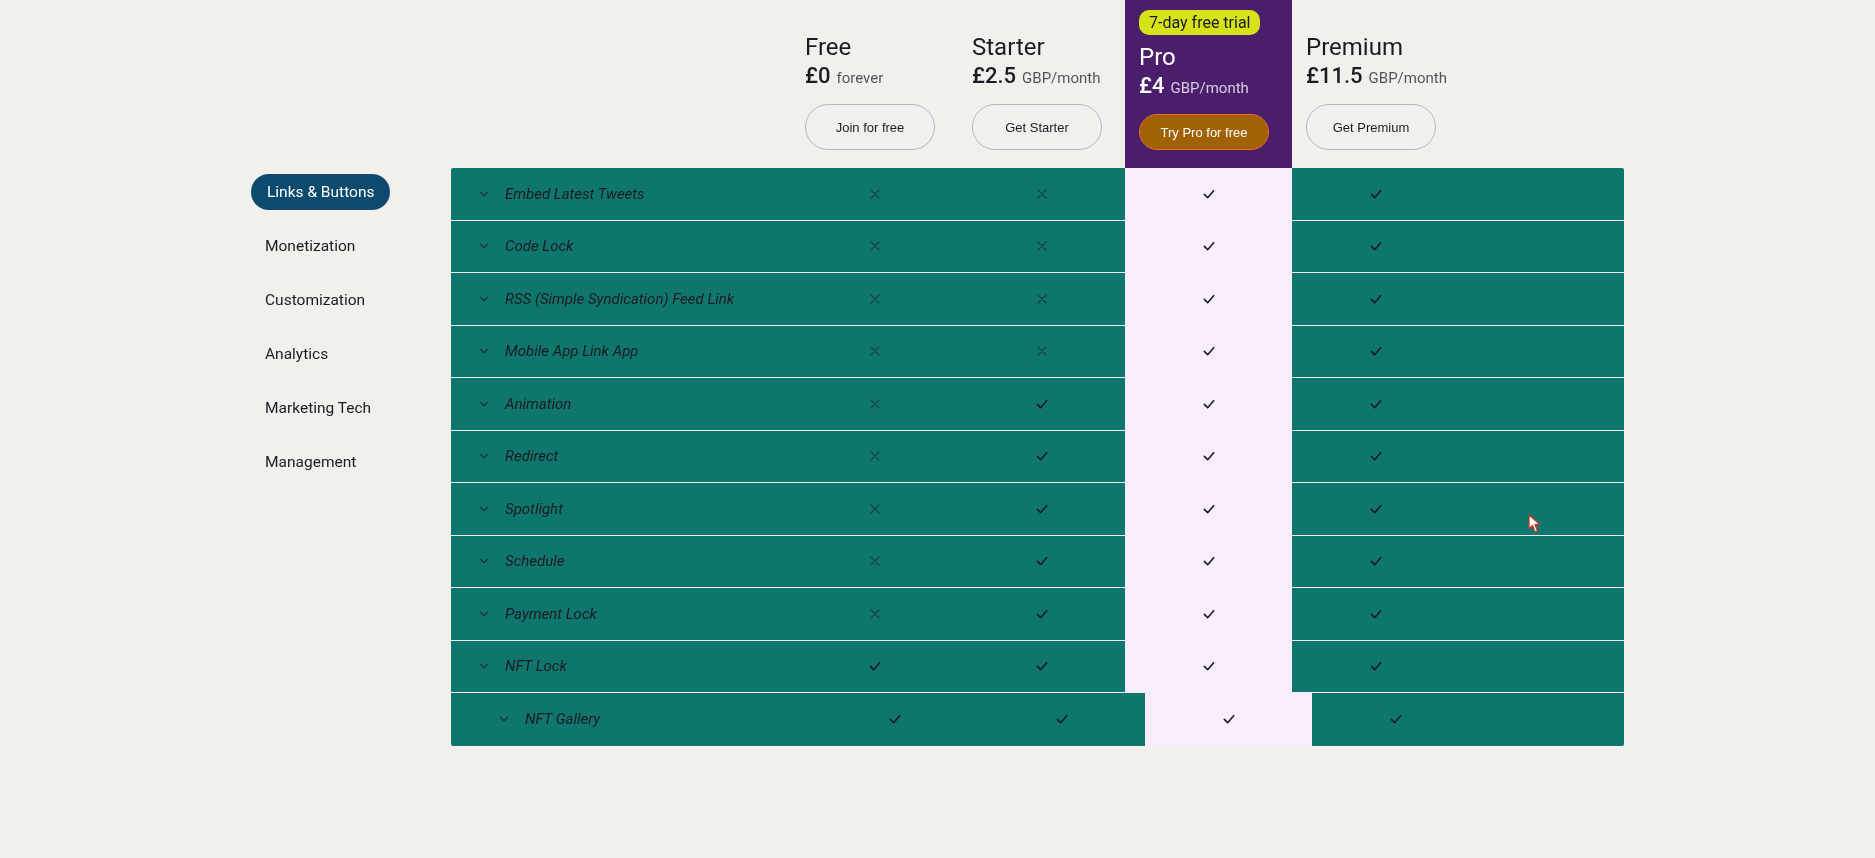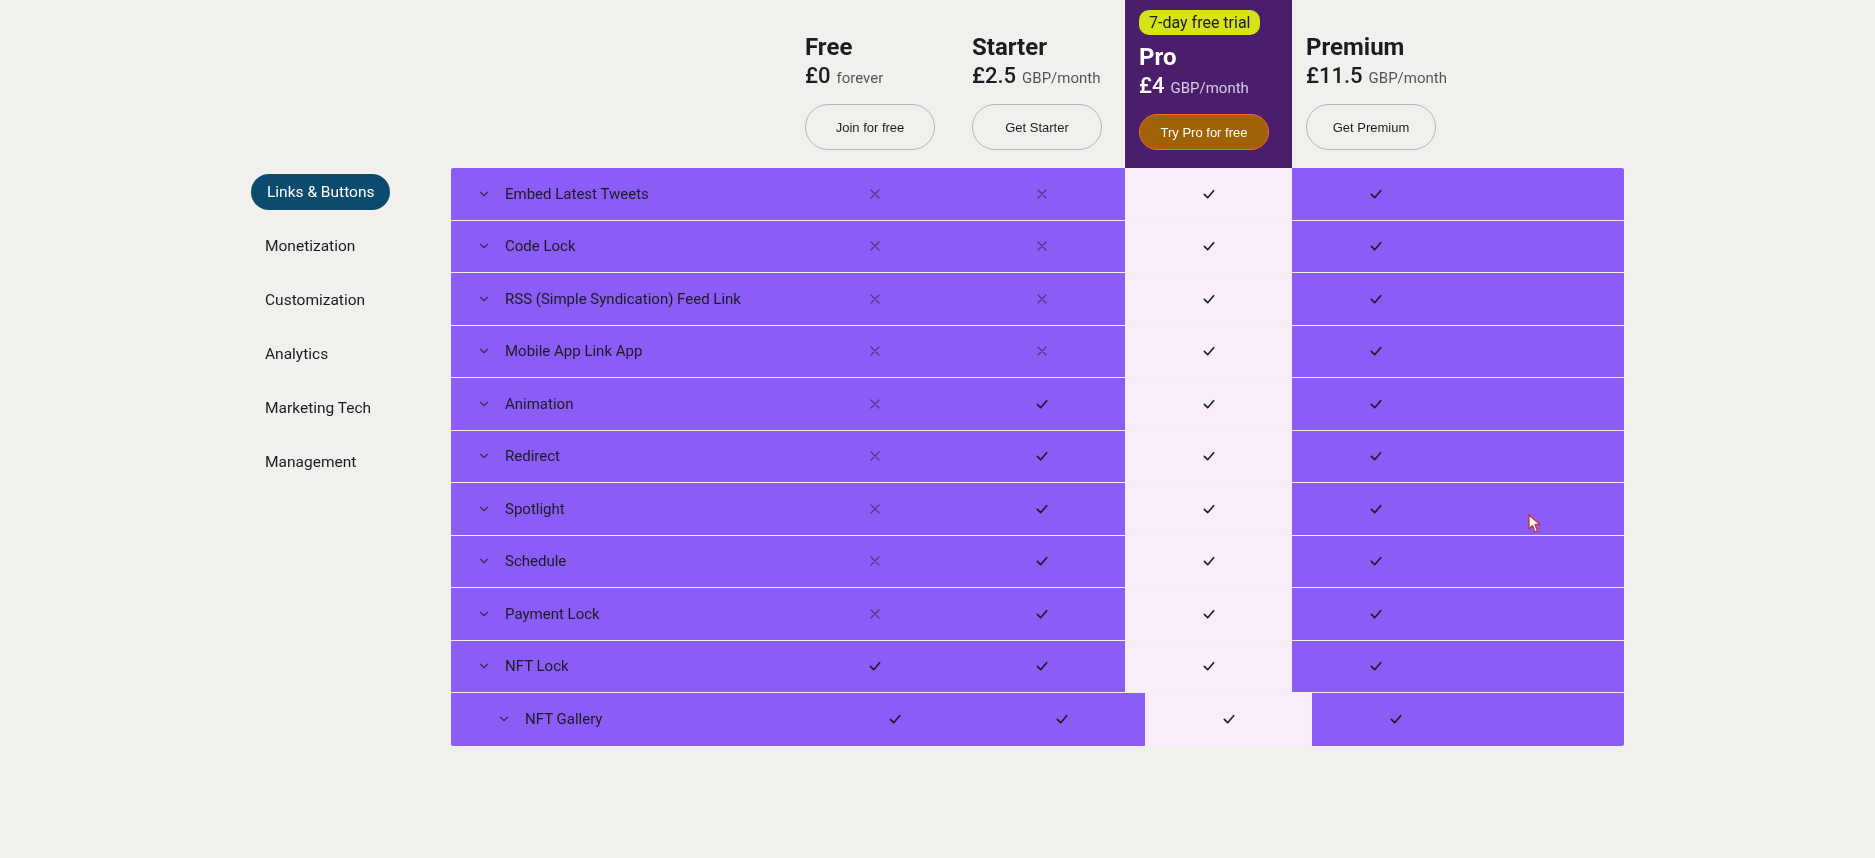--- a/index.html
+++ b/index.html
@@ -39,21 +39,21 @@
   .badge {
     display: inline-block;
     background: #d6e319;
     color: #1d1b22;
     font-size: 16px;
     padding: 3px 10px;
     border-radius: 10px;
     margin-bottom: 2px;
     align-self: flex-start;
   }
-  .plan-name { font-size: 24px; font-weight: 700; margin-top: 6px; }
+  .plan-name { font-size: 24px; font-weight: 400; margin-top: 6px; }
   .plan-col:not(.highlight) .plan-name { margin-top: 23px; }
   .plan-price-row { display: flex; align-items: baseline; gap: 6px; margin-top: 2px; }
   .plan-price { font-size: 22px; font-weight: 500; }
   .plan-unit { font-size: 15px; opacity: .75; }
   .plan-col.highlight .plan-unit { color: #e8ddf0; opacity: .9; }
 
   .plan-cta {
     margin-top: 16px;
     height: 50px;
     border-radius: 26px;
@@ -92,22 +92,23 @@
     color: #1d1b22;
   }
   .sidebar-item.active {
     background: #0c4a6e;
     color: #fff;
   }
   .sidebar-item:not(.active) { padding-left: 14px; }
 
   .table {
     flex: 1;
-    background: #8b5cf6;
+    background: #0f766e;
     border-radius: 2px;
+    font-style: italic;
   }
   .row {
     display: flex;
     align-items: center;
     min-height: 52.5px;
     border-bottom: 1px solid #f0eeee;
     position: relative;
   }
   .row:last-child { border-bottom: none; margin-left: 20px; }
   .row .label-cell {

